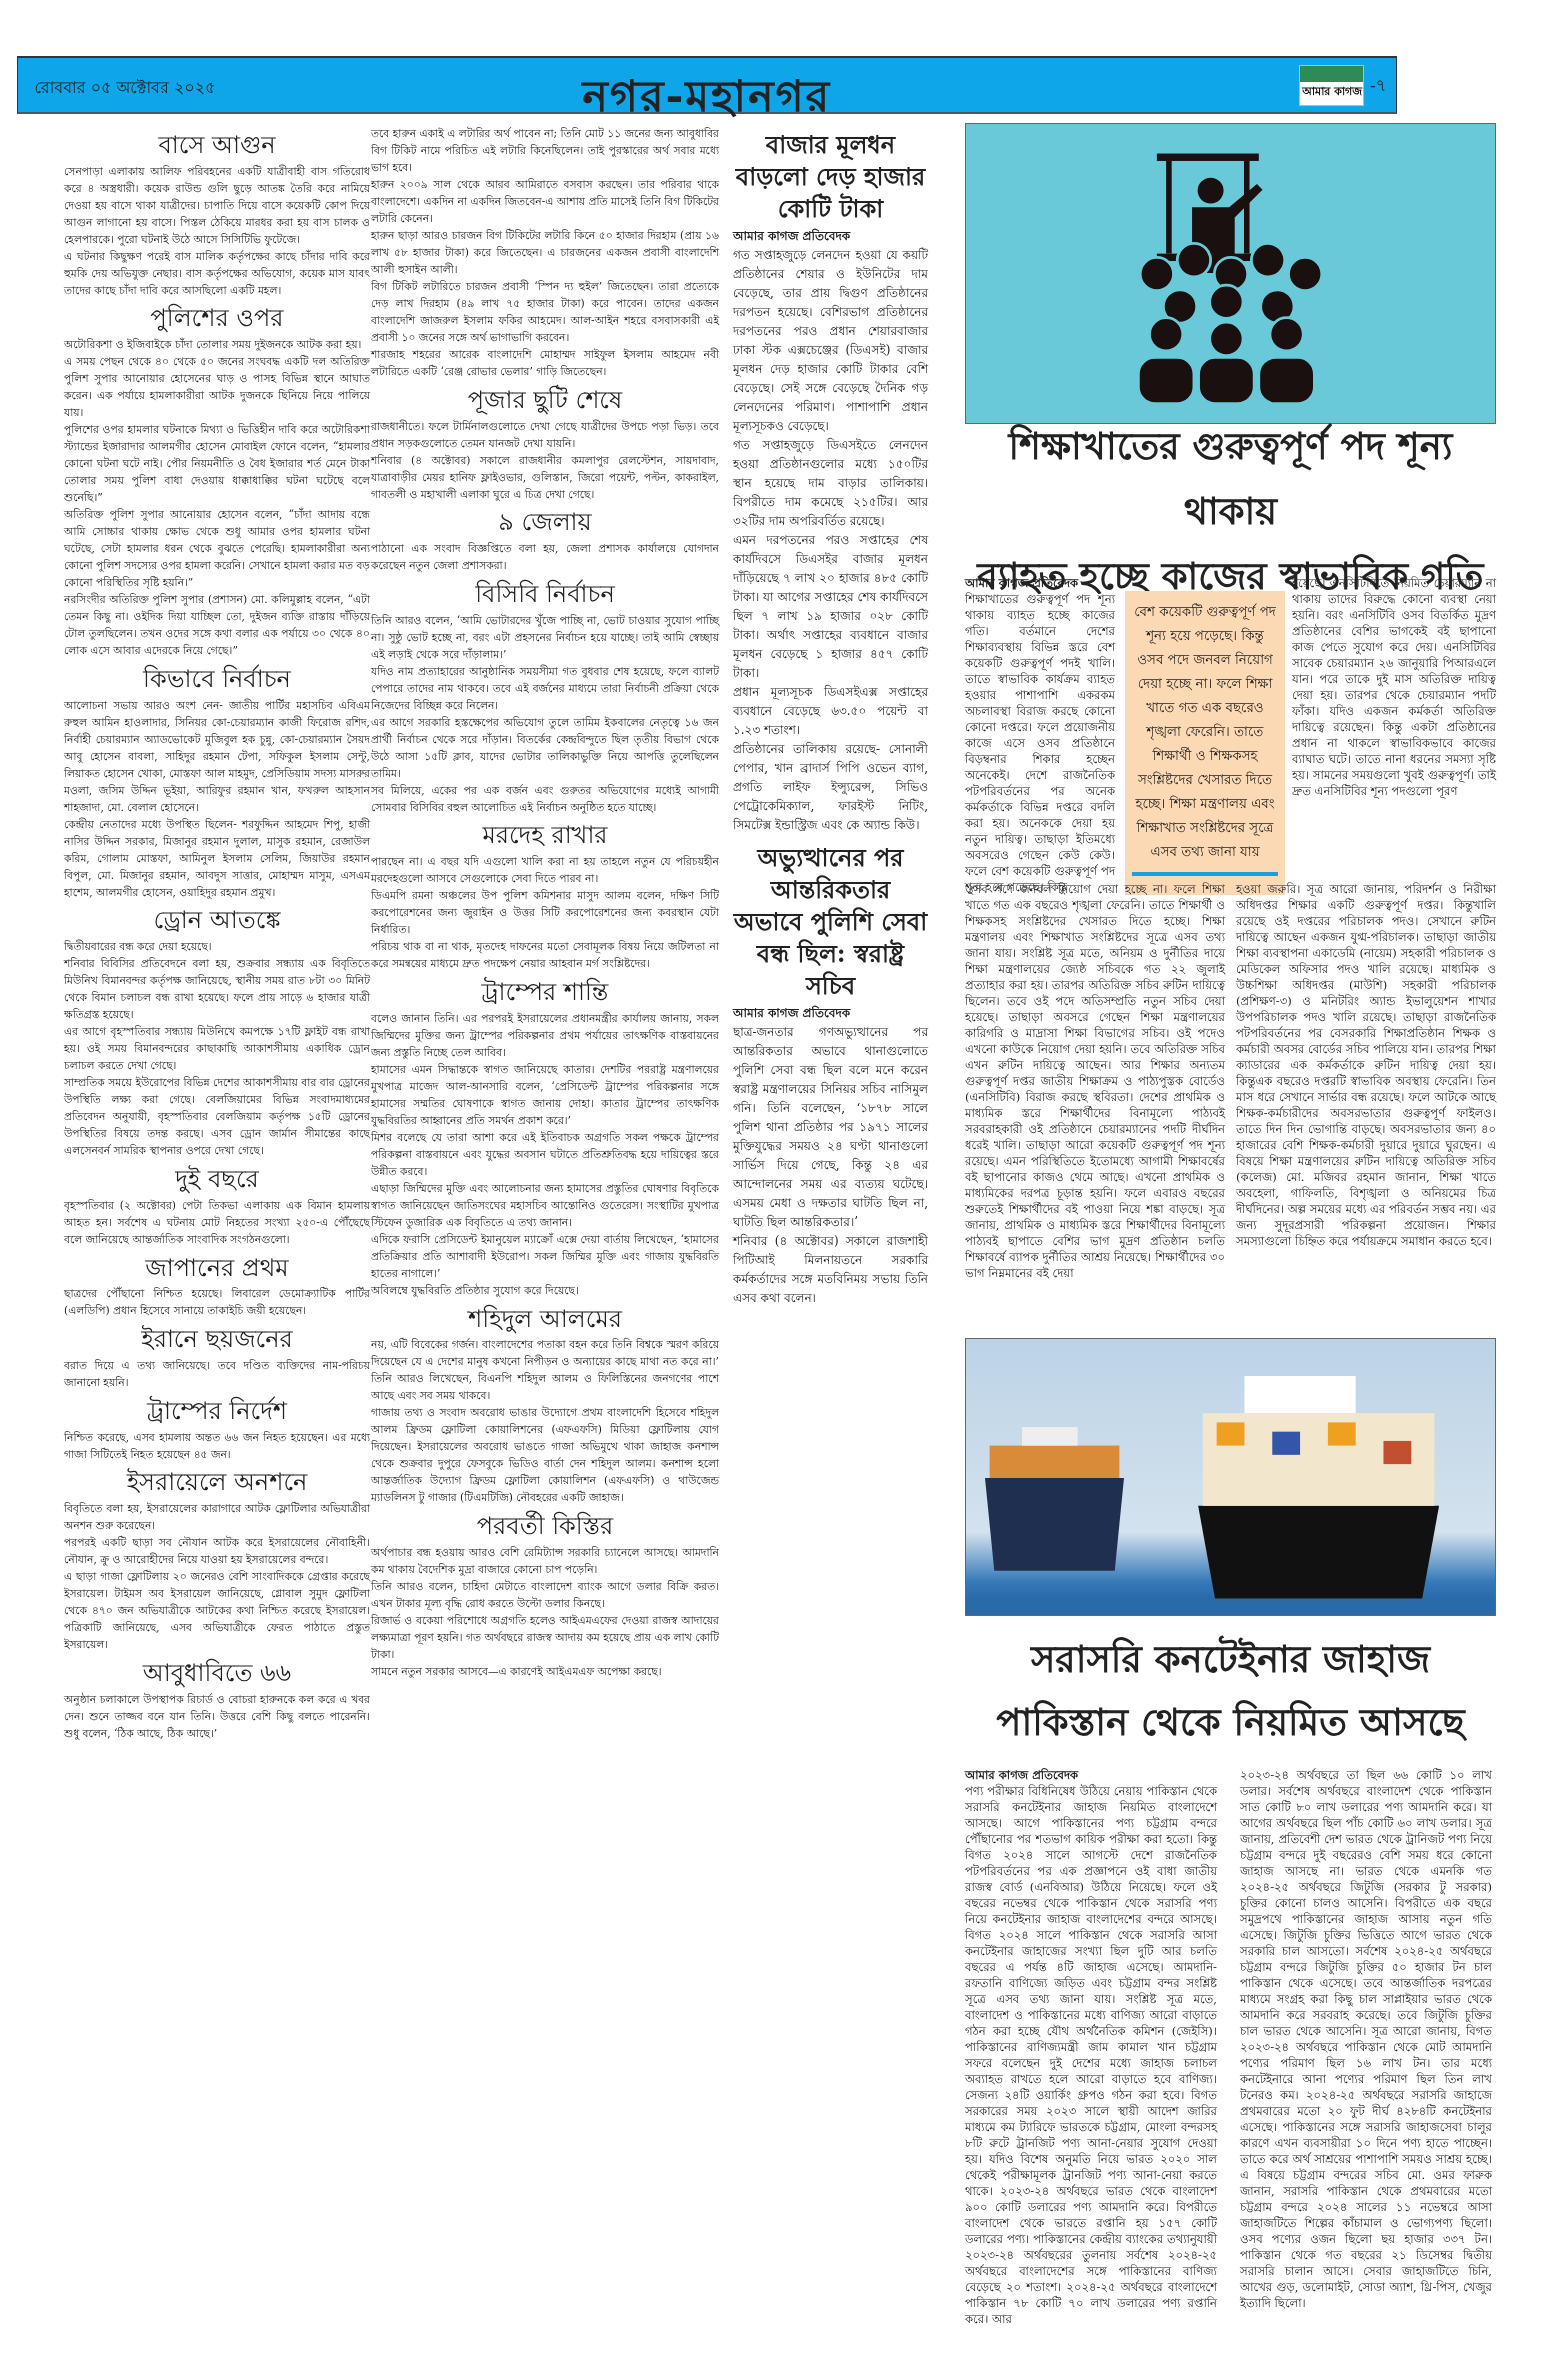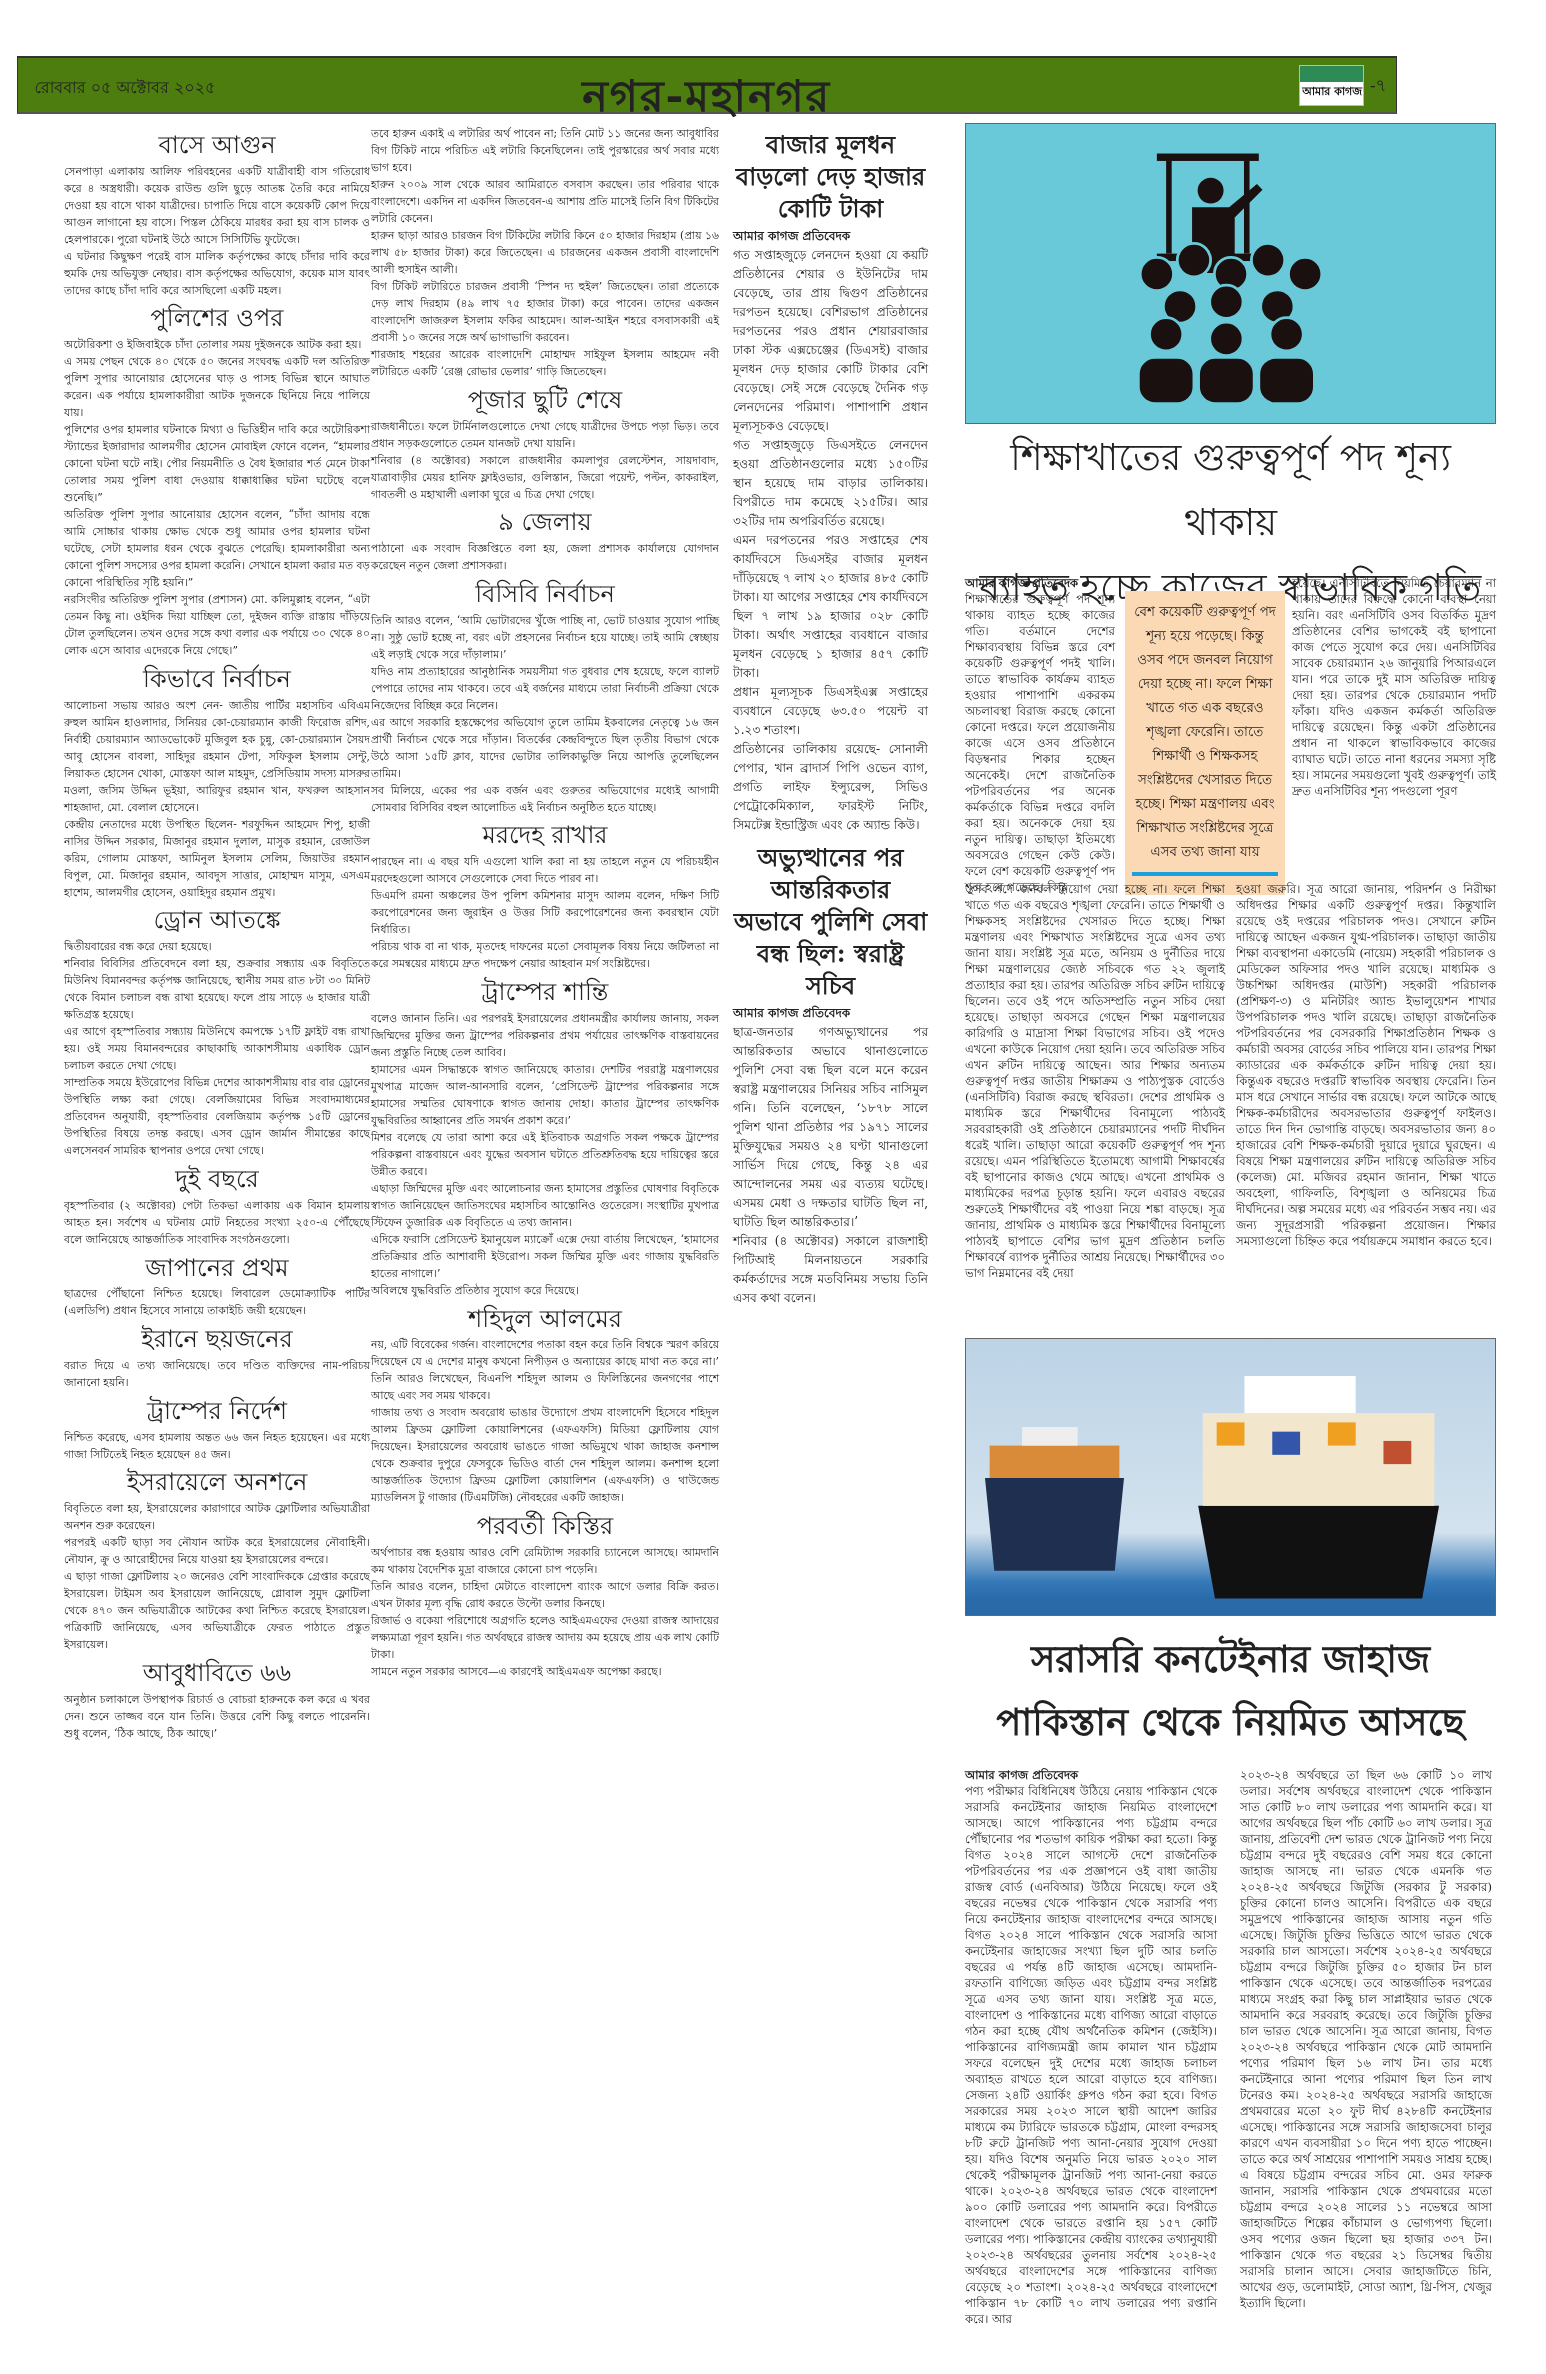--- a/index.html
+++ b/index.html
@@ -1,21 +1,21 @@
 <!DOCTYPE html>
 <html style="font-size:15px"><head>
 <meta charset="utf-8">
 <style>
   * { box-sizing: border-box; margin: 0; padding: 0; }
   html, body { width: 1546px; height: 2375px; background: #ffffff; overflow: hidden; }
   body { font-family: "DejaVu Serif", serif; color: #222; position: relative; }
 
   .masthead {
     position: absolute; left: 16.7px; top: 56px; width: 1380px; height: 58px;
-    background: #4d7c0f; border-top: 2.8px solid #333; border-bottom: 2.8px solid #555;
+    background: #0ea5e9; border-top: 2.8px solid #333; border-bottom: 2.8px solid #555;
     border-left: 0.9px solid #333; border-right: 0.9px solid #333;
   }
   .mh-date { position: absolute; left: 16.7px; top: 16.7px; font-size: 16px; }
   .mh-title { position: absolute; left: 0; right: 0; top: 5.6px; text-align: center; font-size: 43px; font-weight: bold; letter-spacing: 1.9px; }
   .mh-logo { position: absolute; right: 9.3px; top: 7.4px; display: flex; align-items: center; gap: 5.6px; }
   .logo-box { width: 65px; height: 41px; background: linear-gradient(#2e8b57 0 40%, #fff 40% 100%); border: 0.9px solid #bbb; position: relative; }
   .logo-box span { position: absolute; left: 1.9px; bottom: 3.7px; font-size: 11px; font-weight: bold; color: #111; }
   .mh-page { font-size: 16.7px; }
 
   .col { position: absolute; top: 125px; font-size: 10.7px; line-height: 17px; text-align: justify; }
@@ -23,21 +23,21 @@
   .col1 { left: 64px; width: 306px; }
   .col2 { left: 371px; width: 348px; }
   .col3 { left: 733px; width: 195px; font-size: 12px; line-height: 19px; }
   .sub-head { text-align: center; font-size: 24px; line-height: 32px; margin: 3.7px 0 1.9px; font-weight: normal; }
   .col3 .big-head { text-align: center; font-size: 24px; line-height: 32px; margin: 3.7px 0 1.9px; }
   .byline { font-weight: bold; }
 
   .right { position: absolute; left: 965px; width: 531px; }
   .img-teacher { top: 123px; height: 301px; background: #6ac9d9; border: 0.9px solid #666; position: absolute; left: 965px; width: 531px; }
   .img-teacher svg { position: absolute; left: 50%; top: 50%; transform: translate(-50%, -50%); }
-  .headline1 { top: 425px; text-align: center; font-size: 37px; line-height: 65px; font-weight: normal; }
+  .headline1 { top: 414px; text-align: center; font-size: 37px; line-height: 65px; font-weight: bold; }
   .art1 { top: 575px; height: 742px; font-size: 11.6px; line-height: 16px; }
   .art1 .c { position: absolute; width: 250px; text-align: justify; }
   .pullquote { position: absolute; left: 160px; top: 16px; width: 160px; height: 304px; background: #fcd9b5; padding: 9.3px 7.4px; text-align: center; font-size: 13.4px; line-height: 24px; }
   .pullquote .bar { height: 4.6px; background: #1aa0dc; margin-top: 7.4px; }
   .img-ship { top: 1338px; height: 278px; border: 0.9px solid #666; position: absolute; left: 965px; width: 531px; overflow: hidden;
     background: linear-gradient(#bcd3e6 0%, #d3e2ee 70%, #3579b8 88%, #1f5c9c 100%); }
   .headline2 { top: 1628px; text-align: center; font-size: 37px; line-height: 63px; font-weight: bold; }
   .art2 { top: 1767px; font-size: 11.6px; line-height: 16px; }
   .art2 .c { position: absolute; width: 252px; text-align: justify; top: 0; }
 </style>

